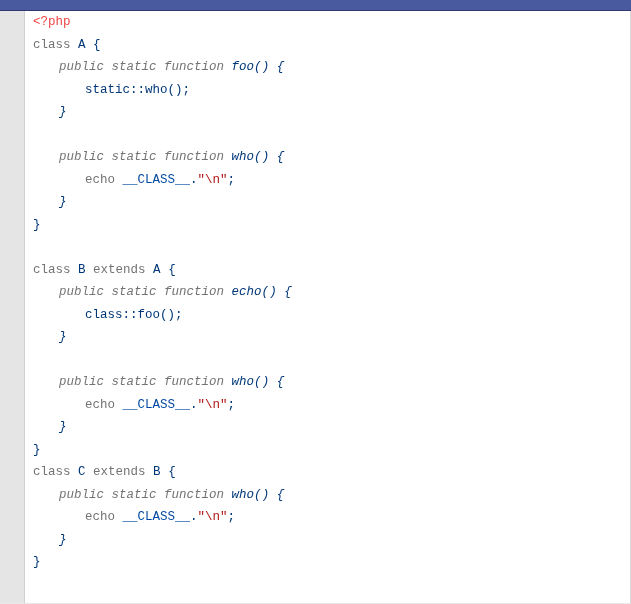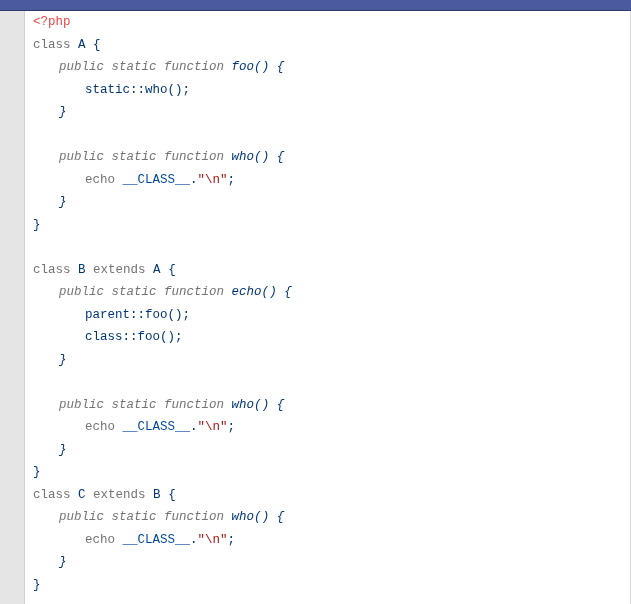--- a/index.html
+++ b/index.html
@@ -74,21 +74,20 @@
 
     <div class="line"><span class="p">}</span></div>
 
     <div class="blank"></div>
 
     <div class="line"><span class="k">class</span><span> </span><span class="fn">B</span><span> </span><span class="k">extends</span><span> </span><span class="fn">A</span><span> </span><span class="p">{</span></div>
 
     <div class="line indent1"><span class="k">public</span><span> </span><span class="k">static</span><span> </span><span class="k">function</span><span> </span><span class="fn">echo</span><span class="p">(</span><span class="p">)</span><span> </span><span class="p">{</span></div>
 
 
-    <div class="line indent2"><span class="fn">parent</span><span class="p">::</span><span class="fn">foo</span><span class="p">(</span><span class="p">)</span><span class="p">;</span></div>
 
     <div class="line indent2"><span class="fn">class</span><span class="p">::</span><span class="fn">foo</span><span class="p">(</span><span class="p">)</span><span class="p">;</span></div>
 
     <div class="line indent1"><span class="p">}</span></div>
 
     <div class="blank"></div>
 
     <div class="line indent1"><span class="k">public</span><span> </span><span class="k">static</span><span> </span><span class="k">function</span><span> </span><span class="fn">who</span><span class="p">(</span><span class="p">)</span><span> </span><span class="p">{</span></div>
 
     <div class="line indent2"><span class="k">echo</span><span> </span><span class="mag">__CLASS__</span><span class="p">.</span><span class="str">"\n"</span><span class="p">;</span></div>

